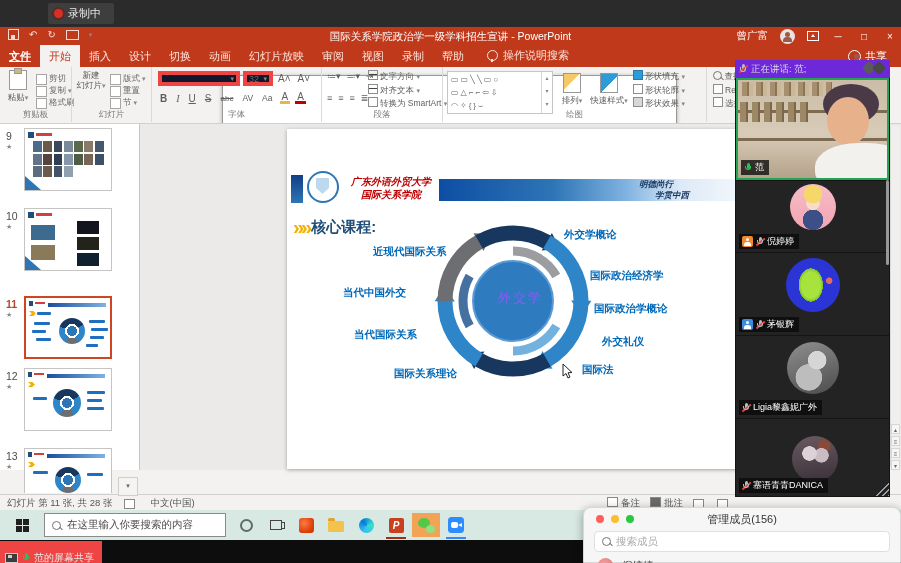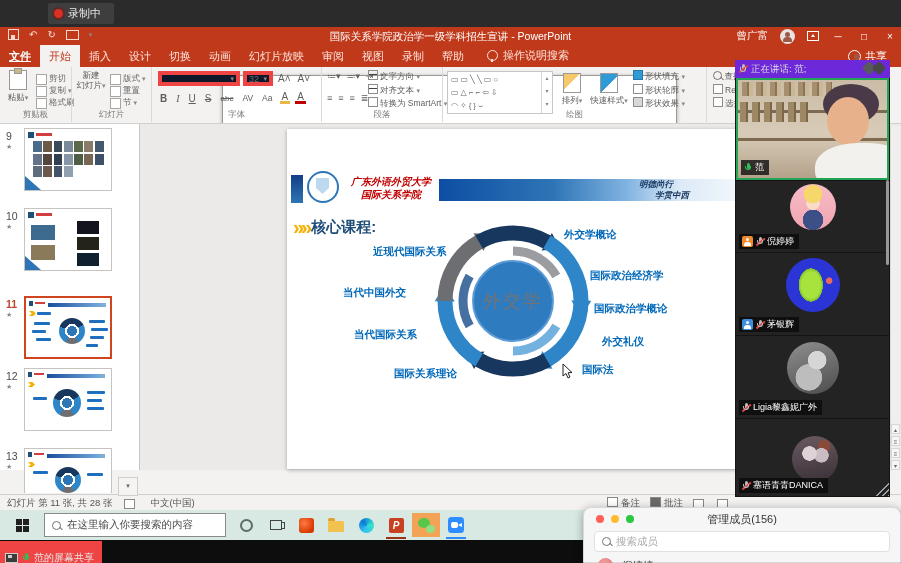--- a/index.html
+++ b/index.html
@@ -94,21 +94,21 @@
   .s-logo{position:absolute;left:20px;top:42px;width:32px;height:32px;border-radius:50%;border:2px solid #2e75b6;box-sizing:border-box;background:#fff;}
   .s-logo::after{content:'';position:absolute;left:7px;top:5px;width:13px;height:16px;background:#bcd9f0;clip-path:polygon(0 0,100% 0,100% 62%,50% 100%,0 62%);}
   .s-school{position:absolute;left:58px;top:47px;width:92px;text-align:center;font-family:"Liberation Serif","DejaVu Serif",serif;font-weight:bold;font-style:italic;color:#c00000;font-size:10px;line-height:12.5px;}
   .s-bar{position:absolute;left:152px;top:50px;width:301px;height:22px;background:linear-gradient(90deg,#0d4ea3 0%,#2e75b6 38%,#7fb2e0 62%,#dce9f7 80%,#f2f7fc 100%);}
   .s-motto{position:absolute;left:352px;top:50px;width:86px;font-family:"Liberation Serif","DejaVu Serif",serif;font-style:italic;font-weight:bold;color:#17375e;font-size:8.5px;line-height:10.5px;}
   .s-motto .m2{padding-left:16px;}
   .s-head{position:absolute;left:6px;top:88px;display:flex;align-items:center;gap:2px;}
   .s-chev{color:#f5b000;font-size:20px;font-weight:bold;letter-spacing:-3px;line-height:20px;}
   .s-headtx{color:#1f4e79;font-size:15px;font-weight:bold;}
   .course{position:absolute;color:#0068b8;font-size:10.5px;font-weight:bold;white-space:nowrap;}
-  .c-center{position:absolute;left:196px;top:160px;width:60px;text-align:right;color:#737373;font-size:18px;letter-spacing:2px;}
+  .c-center{position:absolute;left:196px;top:160px;width:60px;text-align:right;color:#8b5cf6;font-size:13px;letter-spacing:2px;}
   .cursor{position:absolute;left:275px;top:234px;}
 
   
   .taskbar{position:absolute;left:0;top:510px;width:901px;height:30px;background:#d7e9e2;z-index:3;}
   .startbtn{position:absolute;left:0;top:0;width:44px;height:30px;display:flex;align-items:center;justify-content:center;}
   .winlogo{width:13px;height:13px;background:
      linear-gradient(#1f1f1f,#1f1f1f) 0 0/6px 6px no-repeat,
      linear-gradient(#1f1f1f,#1f1f1f) 7px 0/6px 6px no-repeat,
      linear-gradient(#1f1f1f,#1f1f1f) 0 7px/6px 6px no-repeat,
      linear-gradient(#1f1f1f,#1f1f1f) 7px 7px/6px 6px no-repeat;}

